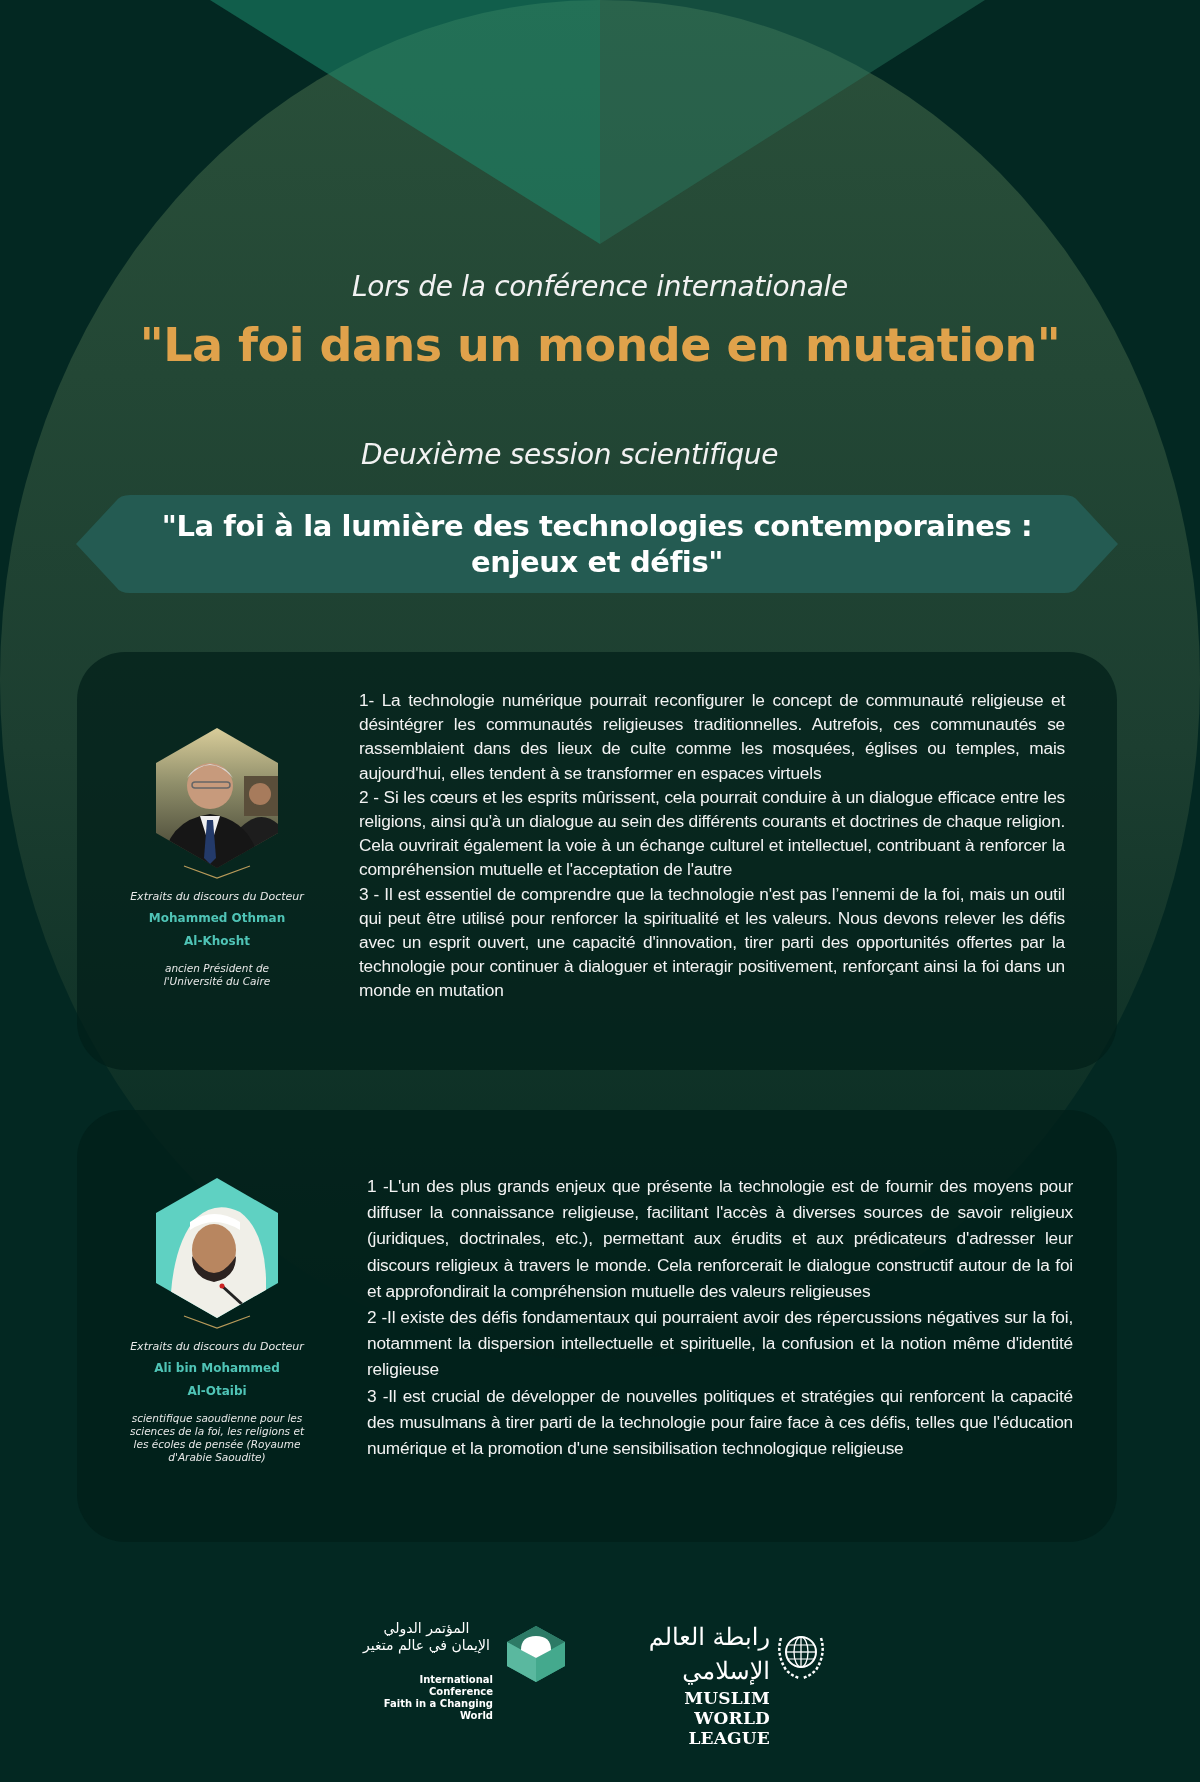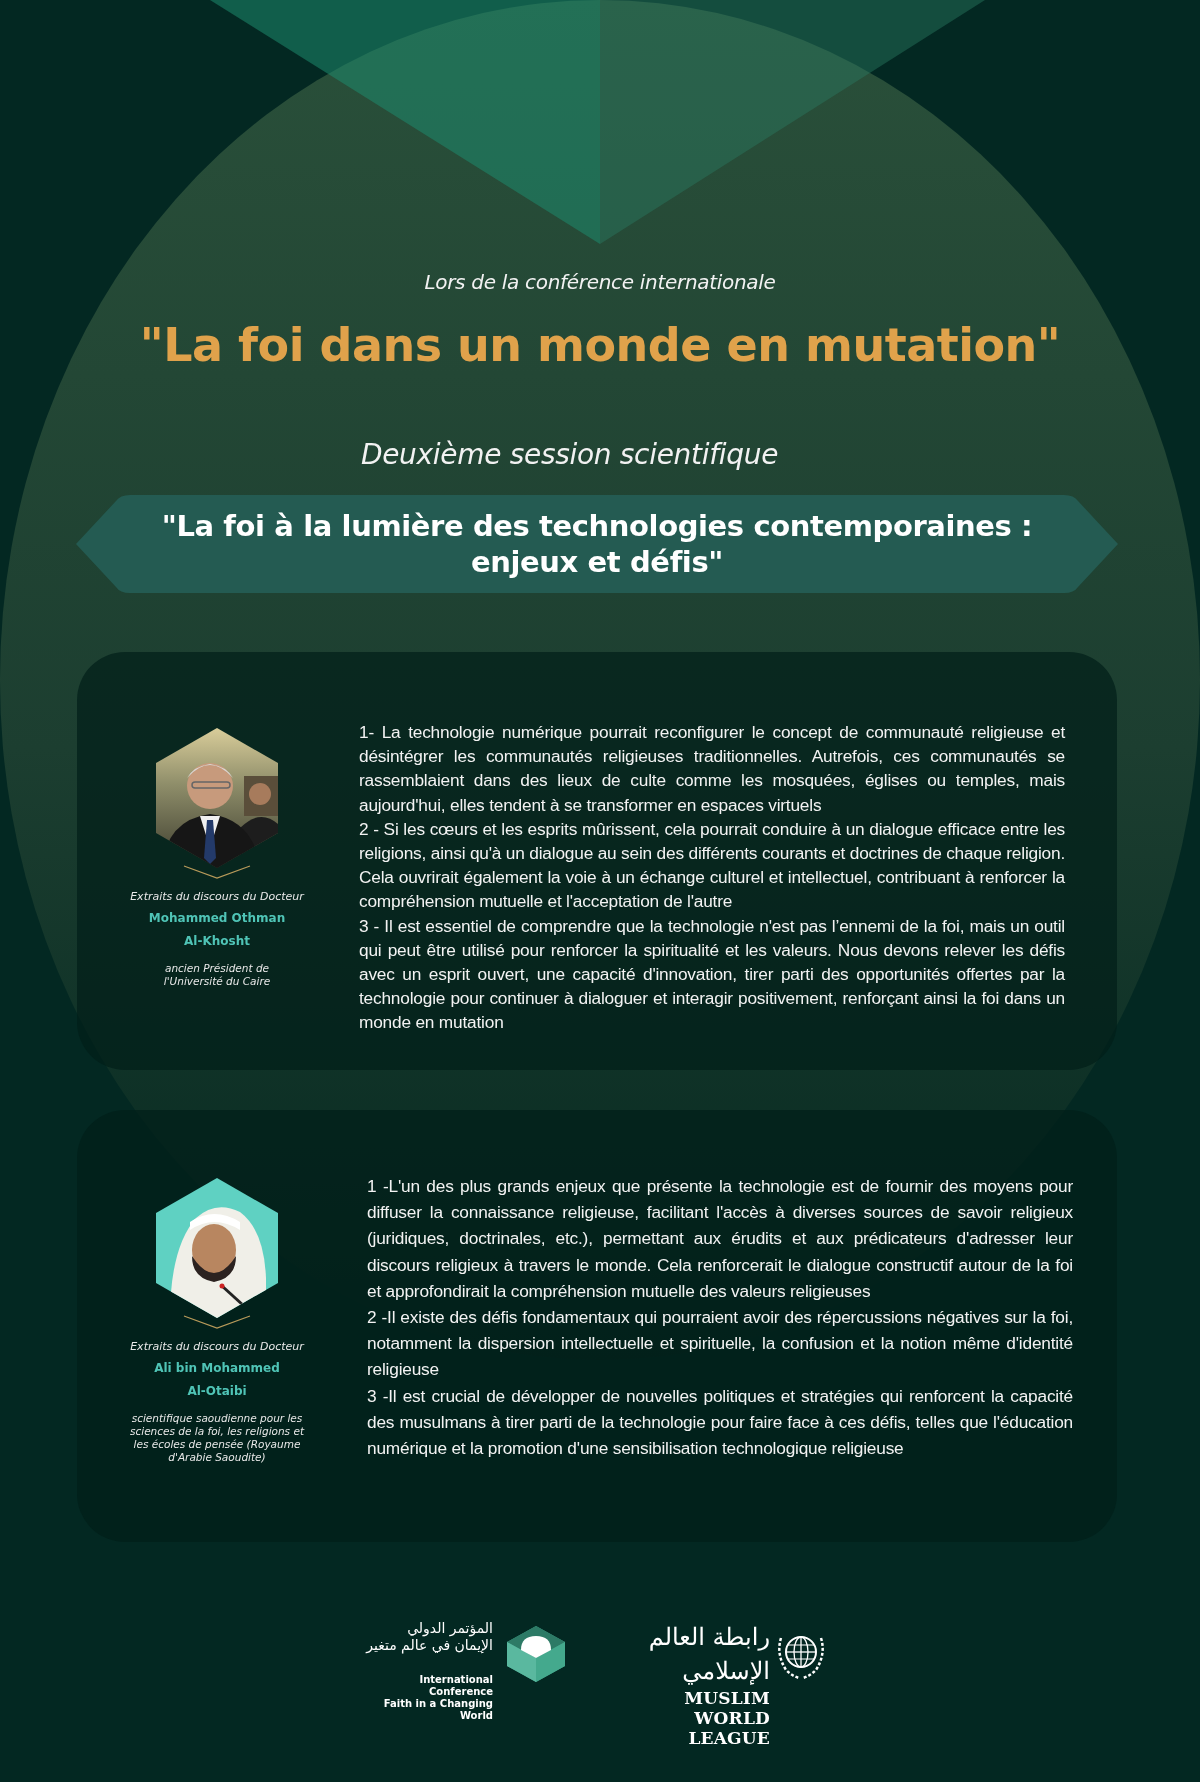--- a/index.html
+++ b/index.html
@@ -8,21 +8,21 @@
     background: #032822;
     position: relative;
     font-family: "DejaVu Sans", sans-serif;
     color: #ffffff;
   }
   .bg-layer { position: absolute; inset: 0; overflow: hidden; }
   .bg-layer svg { position: absolute; left: 0; top: 0; }
   .intro {
     position: absolute; top: 270px; left: 0; width: 1200px; text-align: center;
     font-family: "DejaVu Sans", sans-serif; font-style: italic; font-weight: 300;
-    font-size: 20px; color: #f2f2f2; letter-spacing: -0.3px;
+    font-size: 28px; color: #f2f2f2; letter-spacing: -0.3px;
   }
   .conf-title {
     position: absolute; top: 318px; left: 0; width: 1200px; text-align: center;
     font-family: "DejaVu Sans", sans-serif; font-weight: bold;
     font-size: 46px; color: #e0a24b; letter-spacing: -0.5px;
   }
   .session {
     position: absolute; top: 438px; left: 0; width: 1119px; text-align: center;
     font-family: "DejaVu Sans", sans-serif; font-style: italic;
     font-size: 28px; color: #f2f2f2; letter-spacing: -0.3px; padding-left: 20px;
@@ -72,32 +72,32 @@
     font-family: "DejaVu Sans", sans-serif; font-style: italic;
     font-size: 10.5px; line-height: 13px; color: #e8e8e8; margin-top: 9px;
   }
 
   .quotes {
     position: absolute; left: 282px; width: 706px;
     font-family: "Liberation Sans", sans-serif;
     font-size: 17.3px; line-height: 24.2px; color: #f3f3f3;
     text-align: justify; letter-spacing: -0.2px;
   }
-  .card-1 .quotes { top: 68px; }
+  .card-1 .quotes { top: 36px; }
   .card-2 .quotes { top: 63px; line-height: 26.2px; margin-left: 8px; }
   .quotes p { margin: 0; }
 
   .footer {
     position: absolute; top: 1620px; left: 360px; width: 480px; height: 70px;
   }
   .conf-logo-text {
     position: absolute; left: 0; top: 0; width: 133px; text-align: right;
     font-family: "DejaVu Sans", sans-serif;
   }
-  .ar-line { font-size: 14px; line-height: 17px; color: #ffffff; direction: rtl; text-align: right; }
+  .ar-line { font-size: 14px; line-height: 17px; color: #ffffff; direction: rtl; text-align: center; }
   .en-line { font-size: 10px; line-height: 12px; color: #ffffff; font-weight: bold; }
   .conf-logo-icon { position: absolute; left: 145px; top: 4px; }
   .mwl-text {
     position: absolute; left: 250px; top: 0; width: 160px; text-align: right;
   }
   .mwl-ar { font-family: "DejaVu Serif", serif; font-size: 24px; line-height: 34px; color: #ffffff; direction: rtl; }
   .mwl-en { font-family: "DejaVu Serif", serif; font-weight: bold; font-size: 17px; color: #ffffff; letter-spacing: 0.2px; }
   .mwl-emblem { position: absolute; left: 412px; top: 4px; }
 </style>
 </head>

